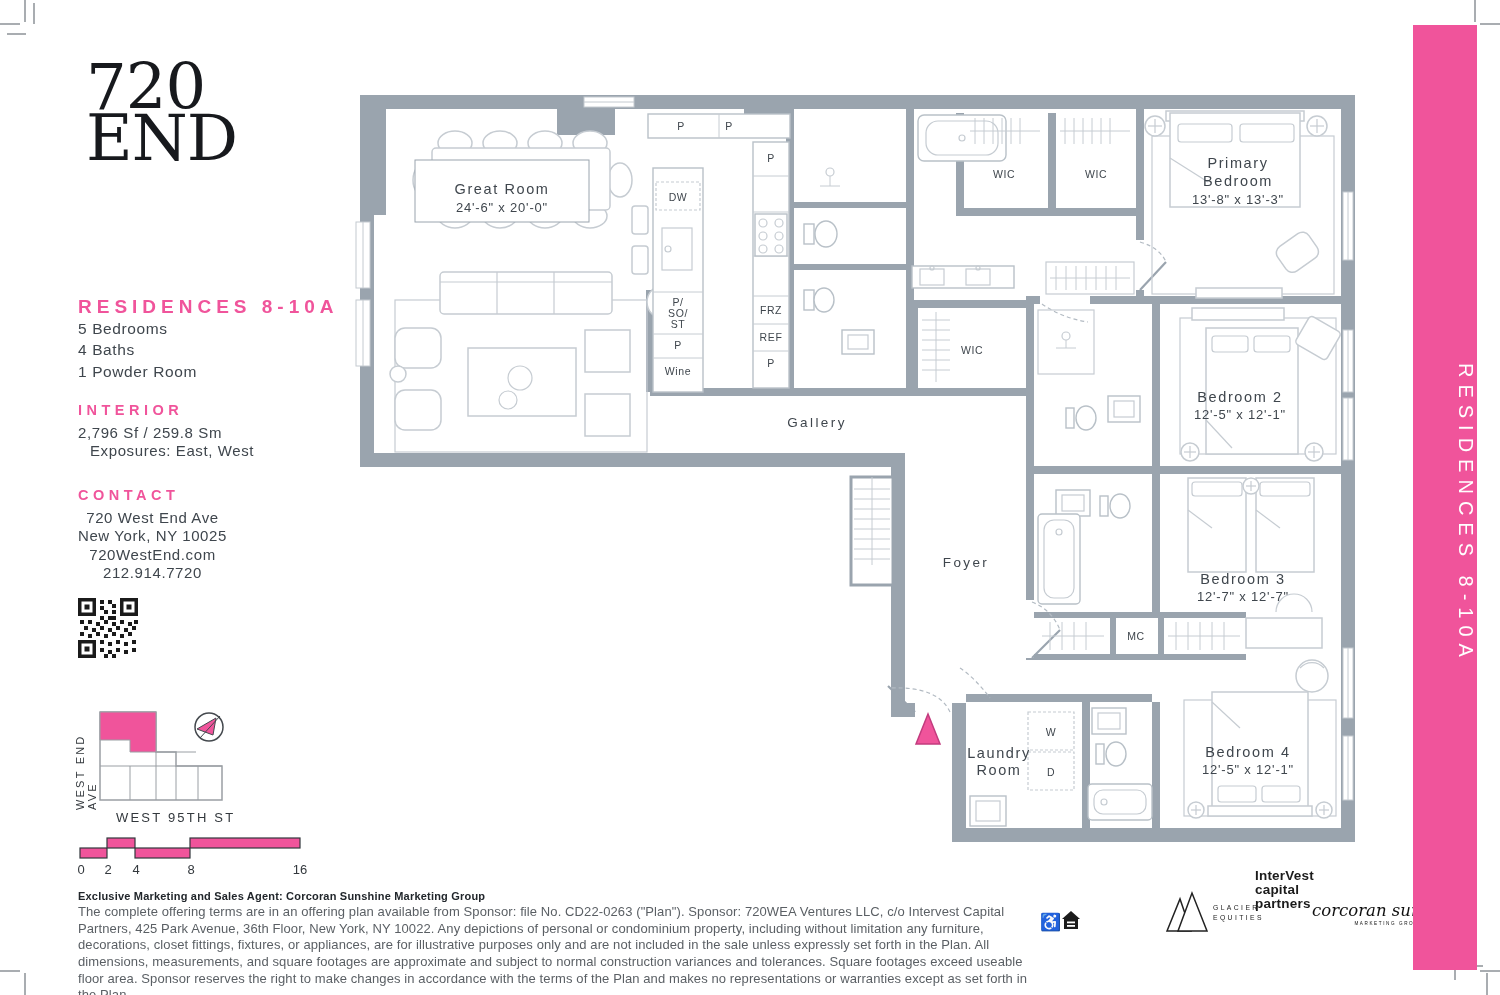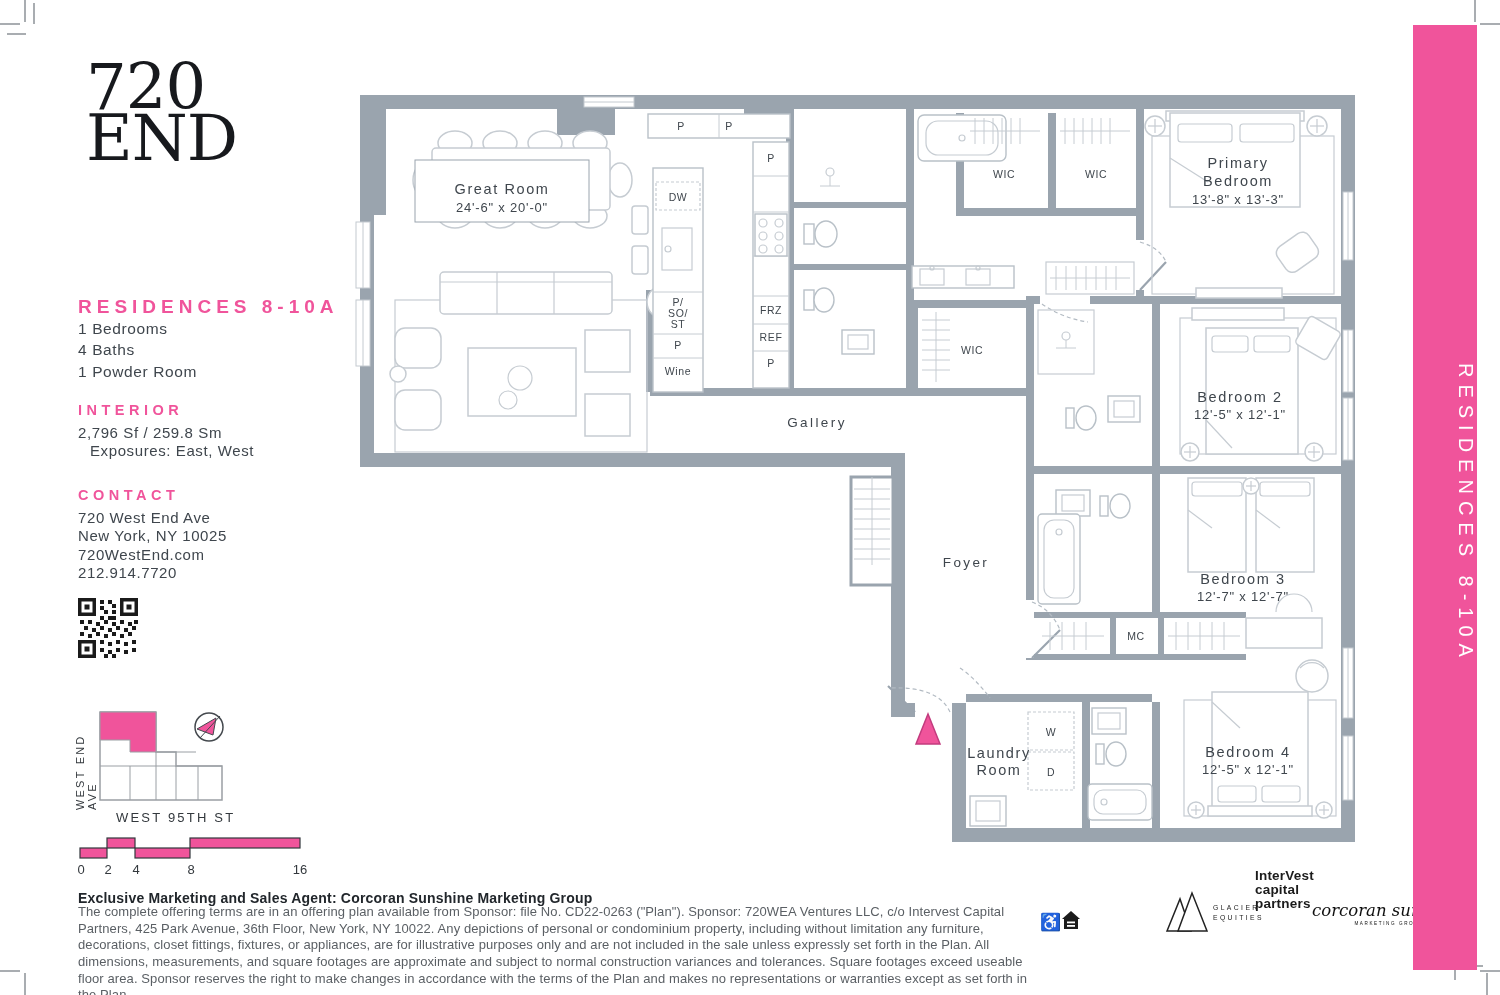--- a/index.html
+++ b/index.html
@@ -6,28 +6,28 @@
     font-family:"Liberation Sans",sans-serif;-webkit-font-smoothing:antialiased;}
   .page{position:relative;width:1500px;height:995px;background:#fff;}
   .abs{position:absolute;}
   
   .logo{left:78px;top:62px;font-family:"DejaVu Serif",serif;font-size:64px;line-height:.80;
     color:#17191d;letter-spacing:-1px;font-weight:400;margin-left:8px;}
   .res-title{left:78px;top:296px;color:#f0549b;font-size:19px;font-weight:bold;letter-spacing:5px;}
   .features{left:78px;top:320px;color:#3f464d;font-size:15.5px;line-height:1.18;letter-spacing:.6px;}
   .features div{margin-bottom:3px;}
   .mini-head{color:#f0549b;font-size:14.5px;font-weight:bold;letter-spacing:4.5px;}
-  .body-txt{color:#3f464d;font-size:15px;line-height:1.22;letter-spacing:.6px;}
+  .body-txt{color:#3f464d;font-size:15px;line-height:1.22;letter-spacing:.6px;text-align:center;}
   
   .side-banner{left:1413px;top:25px;width:64px;height:945px;background:#f0549b;}
   .side-banner .vtxt{position:absolute;left:0;top:48px;width:64px;height:880px;
     writing-mode:vertical-rl;color:#fff;font-size:20px;letter-spacing:7px;text-align:left;
     margin:0 auto;right:0;display:flex;justify-content:center;}
   
-  .agent-line{left:78px;top:890px;font-size:14px;font-weight:bold;color:#21262b;letter-spacing:.2px;}
+  .agent-line{left:78px;top:890px;font-size:11px;font-weight:bold;color:#21262b;letter-spacing:.2px;}
   .disclaimer{left:78px;top:904px;width:958px;font-size:13px;line-height:1.28;color:#5a5f64;letter-spacing:.1px;}
   .iv-logo{left:1255px;top:869px;font-size:13.5px;font-weight:bold;color:#1b1b1b;line-height:1.02;letter-spacing:.2px;}
   .cs-logo{left:1312px;top:901px;font-family:"DejaVu Serif",serif;font-style:italic;font-size:16.5px;color:#101010;}
   .cs-sub{font-family:"Liberation Sans",sans-serif;font-style:normal;font-size:4.6px;letter-spacing:1.6px;
     color:#101010;text-align:center;margin-top:1px;}
   .gl-txt{font-size:6.8px;letter-spacing:2.4px;color:#1b1b1b;line-height:1.5;}
   
   .map-vlabel{left:74px;top:706px;height:104px;writing-mode:vertical-rl;transform:rotate(180deg);
     font-size:11px;letter-spacing:2.2px;color:#33383d;}
   .map-blabel{left:116px;top:810px;font-size:13px;letter-spacing:2.2px;color:#33383d;}
@@ -520,21 +520,21 @@
   </svg>
 
   <div class="abs logo">
     <div>720</div>
     <div>END</div>
   </div>
 
   <div class="abs res-title">RESIDENCES 8-10A</div>
 
   <div class="abs features">
-    <div>1 Bedrooms</div>
+    <div>5 Bedrooms</div>
     <div>4 Baths</div>
     <div>1 Powder Room</div>
   </div>
 
   <div class="abs mini-head" style="left:78px;top:402px">INTERIOR</div>
   <div class="abs body-txt" style="left:78px;top:424px">2,796 Sf / 259.8 Sm</div>
   <div class="abs body-txt" style="left:90px;top:442px">Exposures: East, West</div>
 
   <div class="abs mini-head" style="left:78px;top:487px">CONTACT</div>
   <div class="abs body-txt" style="left:78px;top:509px">

